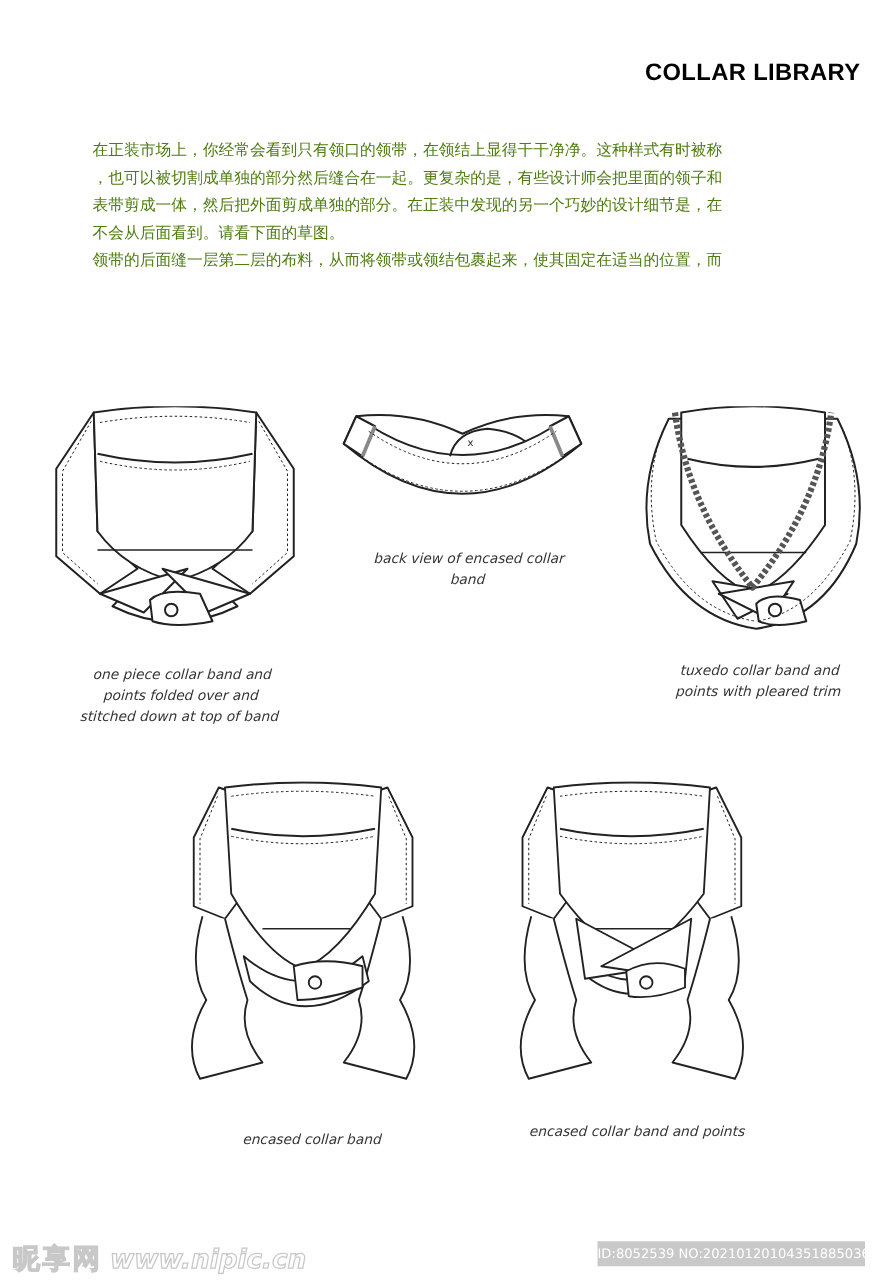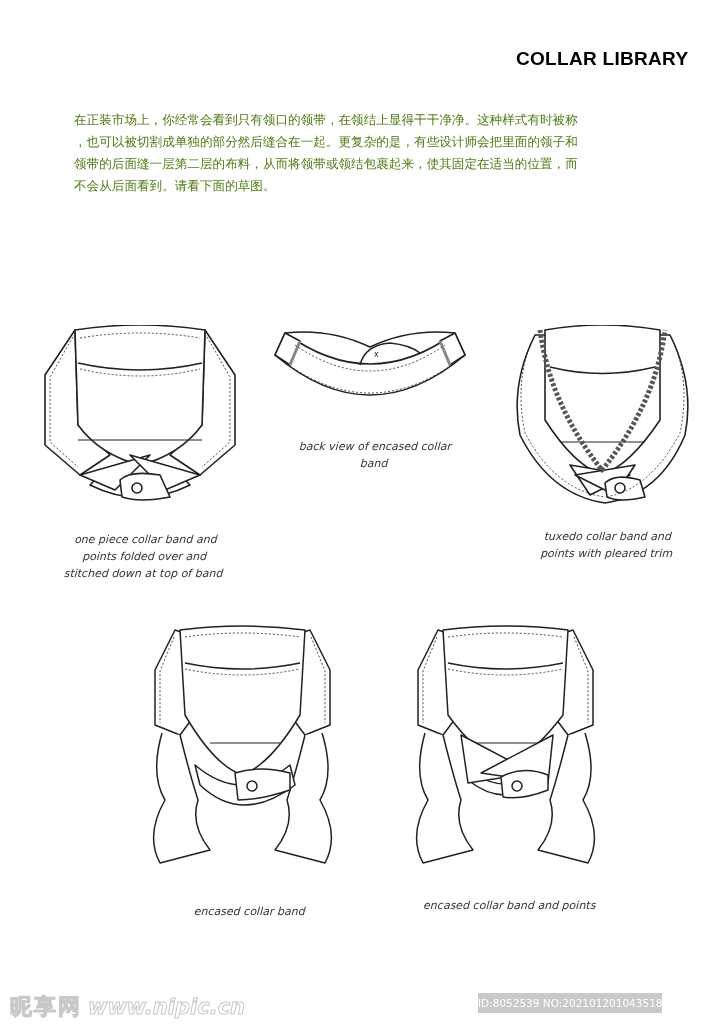--- a/index.html
+++ b/index.html
@@ -5,32 +5,33 @@
   html, body { margin:0; padding:0; background:#fff; }
   body { width:703px; height:1024px; position:relative; overflow:hidden; font-family:"DejaVu Sans", sans-serif; color:#111; }
   .title { position:absolute; left:516px; top:48px; font-family:"Liberation Sans", sans-serif; font-weight:bold; font-size:19px; letter-spacing:0.3px; white-space:nowrap; color:#000; }
   .para { position:absolute; left:74px; top:109px; width:590px; font-size:12.6px; line-height:22px; color:#4d7c0f; }
   .para span { display:block; white-space:nowrap; }
   .fig { position:absolute; }
   .cap { position:absolute; font-family:"DejaVu Sans", sans-serif; font-style:italic; font-size:11px; line-height:17px; color:#333; text-align:center; transform:skewX(-4deg); }
   svg { display:block; }
   .watermark { position:absolute; left:10px; top:992px; font-size:22px; font-weight:bold; color:#fff; -webkit-text-stroke:1px #c8c8c8; letter-spacing:2px; font-family:"DejaVu Sans", sans-serif; white-space:nowrap; }
   .watermark .url { font-size:21px; letter-spacing:0; margin-left:6px; font-style:italic; }
-  .idbar { position:absolute; left:478px; top:993px; width:184px; height:20px; background:#c9c9c9; color:#fff; font-family:"DejaVu Sans", sans-serif; font-size:10.5px; line-height:20px; text-align:center; white-space:nowrap; }
+  .idbar { position:absolute; left:478px; top:993px; width:214px; height:20px; background:#c9c9c9; color:#fff; font-family:"DejaVu Sans", sans-serif; font-size:10.5px; line-height:20px; text-align:center; white-space:nowrap; }
 </style>
 </head>
 <body>
 
 <div class="title">COLLAR LIBRARY</div>
 
 <div class="para">
   <span>在正装市场上，你经常会看到只有领口的领带，在领结上显得干干净净。这种样式有时被称</span>
   <span>，也可以被切割成单独的部分然后缝合在一起。更复杂的是，有些设计师会把里面的领子和</span>
+  <span>表带剪成一体，然后把外面剪成单独的部分。在正装中发现的另一个巧妙的设计细节是，在</span>
+  <span>不会从后面看到。请看下面的草图。</span>
   <span>领带的后面缝一层第二层的布料，从而将领带或领结包裹起来，使其固定在适当的位置，而</span>
-  <span>不会从后面看到。请看下面的草图。</span>
 </div>
 
 <div class="fig" style="left:40px;top:325px;">
   <svg width="200" height="180" viewBox="0 0 200 180" fill="#fff" stroke="#222" stroke-width="1.6" stroke-linejoin="round">
 
     <path d="M35 5 L5 50 L5 120 L40 150 L70 130 L38 100 Z"></path>
 
     <path d="M165 5 L195 50 L195 120 L160 150 L130 130 L162 100 Z"></path>
 
     <path d="M35 5 Q100 -5 165 5 L162 100 Q140 130 100 140 Q60 130 38 100 Z"></path>

